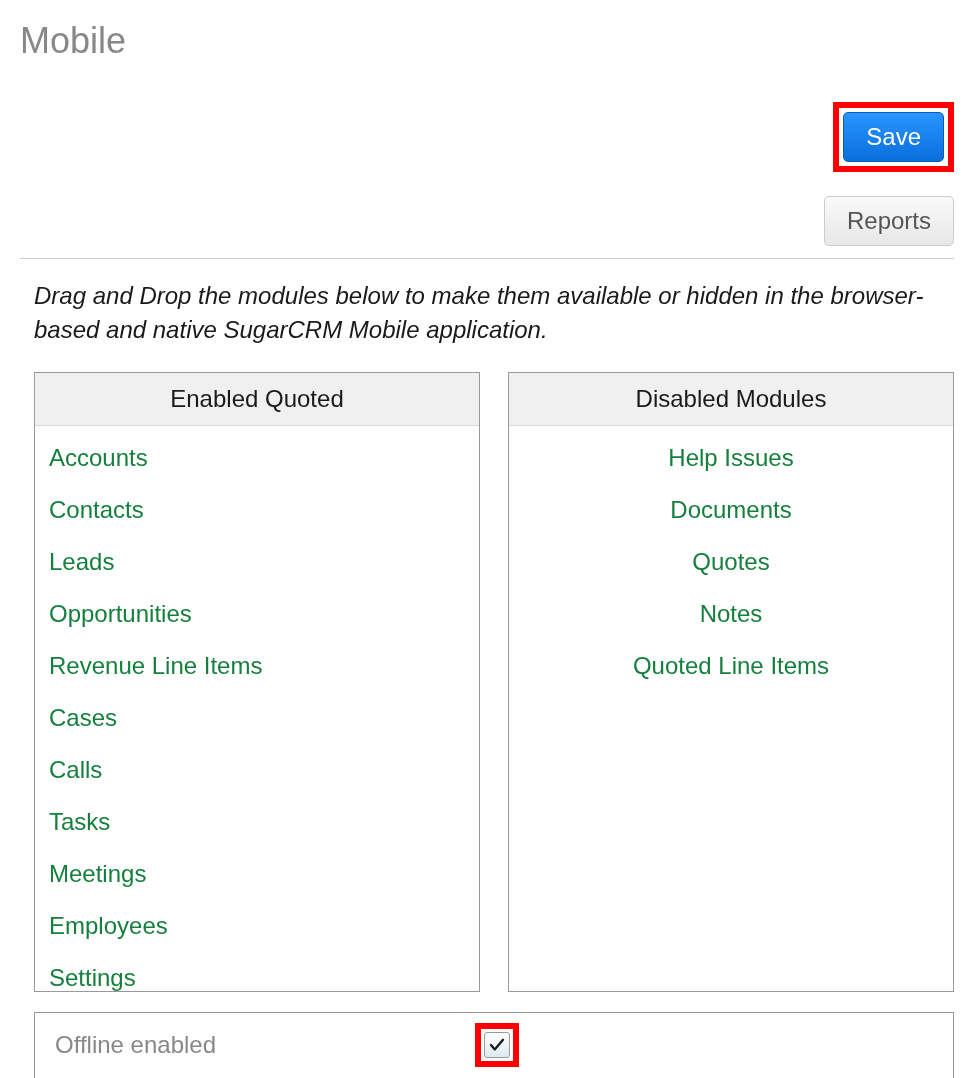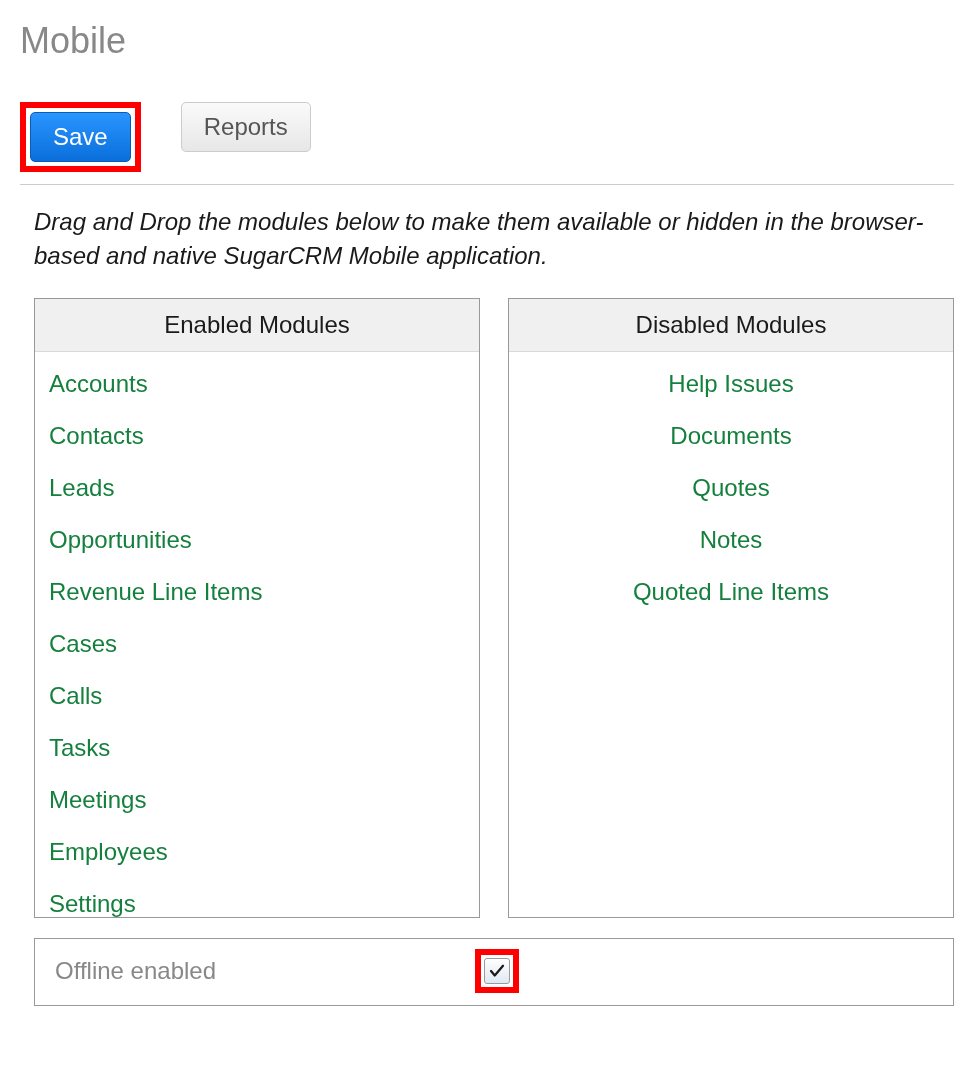--- a/index.html
+++ b/index.html
@@ -10,23 +10,24 @@
       width: 974px;
     }
     .page-title {
       font-size: 36px;
       color: #888888;
       font-weight: 400;
       margin-bottom: 40px;
     }
     .button-row {
       display: flex;
-      gap: 40px;
-      align-items: flex-start;
+      gap: 24px;
+      align-items: flex-end;
       margin-bottom: 12px;
+      flex-direction: column;
     }
     .highlight-box {
       border: 6px solid #ff0000;
       padding: 4px;
       display: inline-block;
     }
     .btn {
       font-size: 24px;
       padding: 10px 22px;
       border-radius: 5px;
@@ -167,21 +168,21 @@
 
 <hr class="hr">
 
 <div class="content">
 
   <p class="instructions">Drag and Drop the modules below to make them available or hidden in the browser-based and native SugarCRM Mobile application.</p>
 
   <div class="panels-row">
 
     <div class="module-panel">
-      <div class="panel-header">Enabled Modules</div>
+      <div class="panel-header">Enabled Quoted</div>
       <div class="module-list" id="enabled-list">
           <div class="module-item">Accounts</div>
           <div class="module-item">Contacts</div>
           <div class="module-item">Leads</div>
           <div class="module-item">Opportunities</div>
           <div class="module-item">Revenue Line Items</div>
           <div class="module-item">Cases</div>
           <div class="module-item">Calls</div>
           <div class="module-item">Tasks</div>
           <div class="module-item">Meetings</div>

